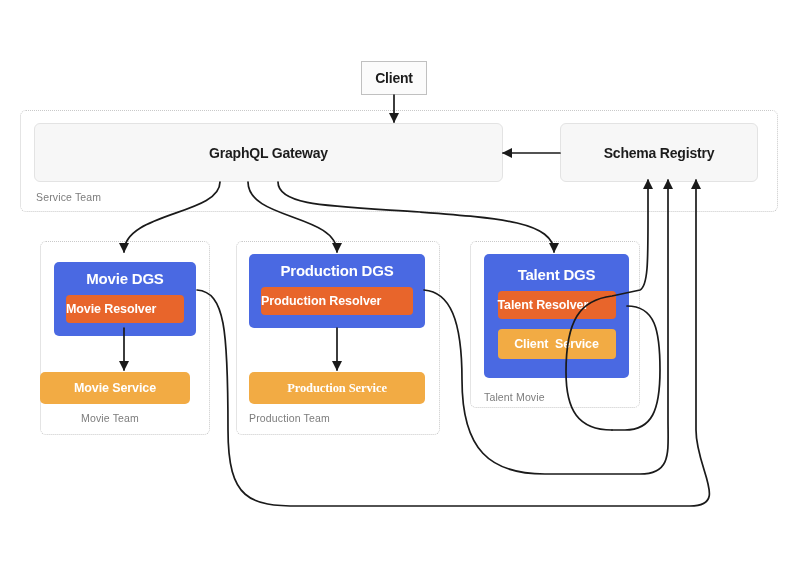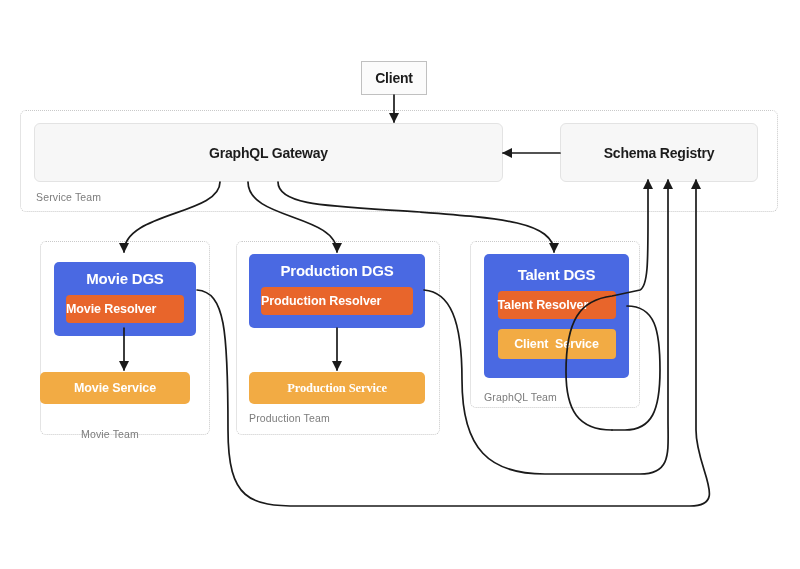--- a/index.html
+++ b/index.html
@@ -200,21 +200,21 @@
 
   <div class="plainbox" style="left:560px; top:123px; width:198px; height:59px;">
     <span>Schema Registry</span>
   </div>
 
   <div class="plainbox" style="left:34px; top:123px; width:469px; height:59px;">
     <span>GraphQL Gateway</span>
   </div>
 
   <div class="cluster" style="left:40px; top:241px; width:168px; height:192px;"></div>
-  <div class="cluster-label" style="left:54px; top:428px;padding-left:27px;">Movie Team</div>
+  <div class="cluster-label" style="left:54px; top:412px;padding-left:27px;">Movie Team</div>
 
   <div class="dgs" style="left:54px; top:254px; width:142px; height:74px; padding-top:9px;margin-top:8px;">
     <div class="dgs-title">Movie DGS</div>
     <div class="resolver" style="width:118px; height:28px; margin-top:9px;">
       <span>Movie Resolver</span>
     </div>
   </div>
 
   <div class="service" style="left:40px; top:372px; width:150px; height:32px;">
     <span>Movie Service</span>
@@ -228,21 +228,21 @@
     <div class="resolver" style="width:152px; height:28px; margin-top:9px;">
       <span>Production Resolver</span>
     </div>
   </div>
 
   <div class="service" style="left:249px; top:372px; width:176px; height:32px;font-family:Liberation Serif, serif;">
     <span>Production Service</span>
   </div>
 
   <div class="cluster" style="left:470px; top:241px; width:168px; height:165px;"></div>
-  <div class="cluster-label" style="left:484px; top:391px;">GraphQL Team</div>
+  <div class="cluster-label" style="left:484px; top:391px;">Talent Movie</div>
 
   <div class="dgs" style="left:484px; top:254px; width:145px; height:124px; padding-top:13px;">
     <div class="dgs-title">Talent DGS</div>
     <div class="resolver" style="width:118px; height:28px; margin-top:9px;">
       <span>Talent Resolver</span>
     </div>
     <div class="service-inner" style="width:118px; height:30px; margin-top:10px;">
       <span>Client  Service</span>
     </div>
   </div>

